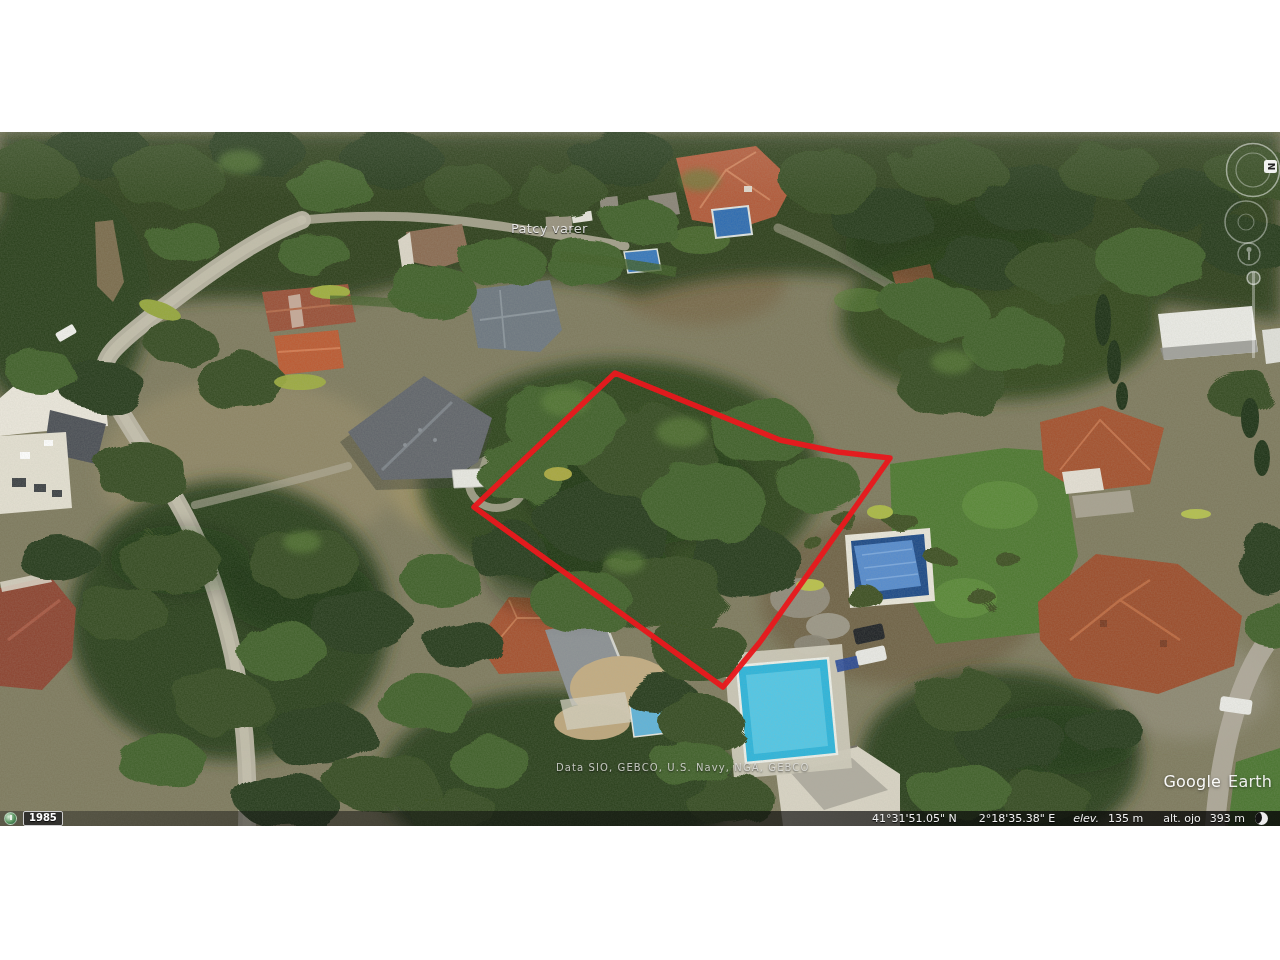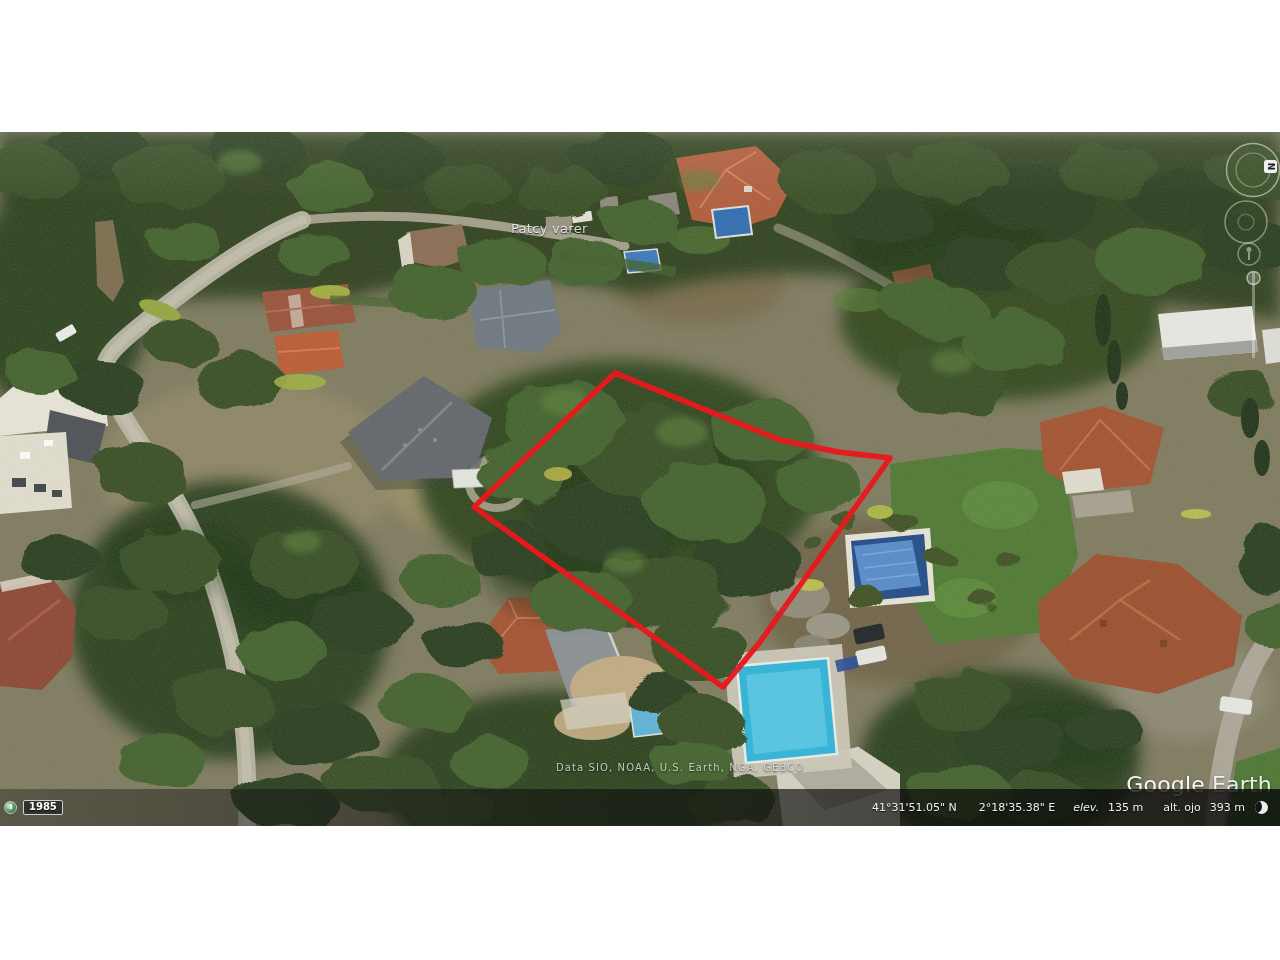--- a/index.html
+++ b/index.html
@@ -13,27 +13,27 @@
 
   
   .place-label{position:absolute;left:511px;top:89px;font-size:13px;letter-spacing:.3px;
     color:rgba(255,255,255,.82);text-shadow:0 1px 1px rgba(0,0,0,.75);filter:blur(.3px);white-space:nowrap;}
 
   
   .attribution{position:absolute;left:556px;top:630px;font-size:10px;letter-spacing:1.1px;
     color:rgba(228,228,224,.82);text-shadow:0 1px 2px rgba(0,0,0,.65);white-space:nowrap;}
 
   
-  .watermark{position:absolute;right:8px;top:640px;font-size:22px;letter-spacing:.2px;
+  .watermark{position:absolute;right:8px;top:640px;font-size:16px;letter-spacing:.2px;
     color:rgba(255,255,255,.96);text-shadow:0 1px 3px rgba(0,0,0,.5);white-space:nowrap;}
   .watermark .g{font-weight:500;}
   .watermark .e{font-weight:400;margin-left:7px;color:rgba(250,250,250,.93);}
 
   
-  .statusbar{position:absolute;left:0;bottom:0;width:1280px;height:37px;box-sizing:border-box;
+  .statusbar{position:absolute;left:0;bottom:0;width:1280px;height:15px;box-sizing:border-box;
     display:flex;align-items:center;padding:0 8px 0 4px;font-size:11px;color:#f1f1f1;
     text-shadow:0 1px 1px rgba(0,0,0,.85);
     background:linear-gradient(to right,rgba(25,25,25,.38),rgba(14,14,14,.6) 45%,rgba(8,8,8,.82));}
   .statusbar .spacer{flex:1;}
   .clock-icon{width:13px;height:13px;border-radius:50%;flex:0 0 auto;
     background:radial-gradient(circle at 35% 35%,#d8ecd9,#58945e 55%,#215237);
     border:1px solid rgba(230,240,230,.6);box-sizing:border-box;position:relative;}
   .clock-icon::after{content:"";position:absolute;left:5px;top:2px;width:1.5px;height:4.5px;background:#eaf4ea;}
   .badge-year{margin-left:6px;padding:0px 5px 1px 5px;font-size:10px;font-weight:bold;color:#ffffff;
     background:rgba(38,38,38,.78);border:1px solid #cfcfcf;border-radius:2px;line-height:12px;}
@@ -376,21 +376,21 @@
         </g>
         <g>
           <path d="M 1253.5,272 L 1253.5,358" stroke="rgba(255,255,255,0.35)" stroke-width="3"></path>
           <circle cx="1253.5" cy="278" r="6.5" fill="rgba(255,255,255,0.2)" stroke="rgba(255,255,255,0.55)" stroke-width="1.5"></circle>
         </g>
       </g>
     </svg>
 
     <div class="place-label">Patcy varer</div>
 
-    <div class="attribution">Data SIO, NOAA, U.S. Earth, NGA, GEBCO</div>
+    <div class="attribution">Data SIO, GEBCO, U.S. Navy, NGA, GEBCO</div>
 
     <div class="watermark">
       <span class="g">Google</span><span class="e">Earth</span>
     </div>
 
     <div class="statusbar">
       <span class="clock-icon"></span>
       <span class="badge-year">1985</span>
       <span class="spacer"></span>
       <span class="lat">41°31'51.05" N</span>

